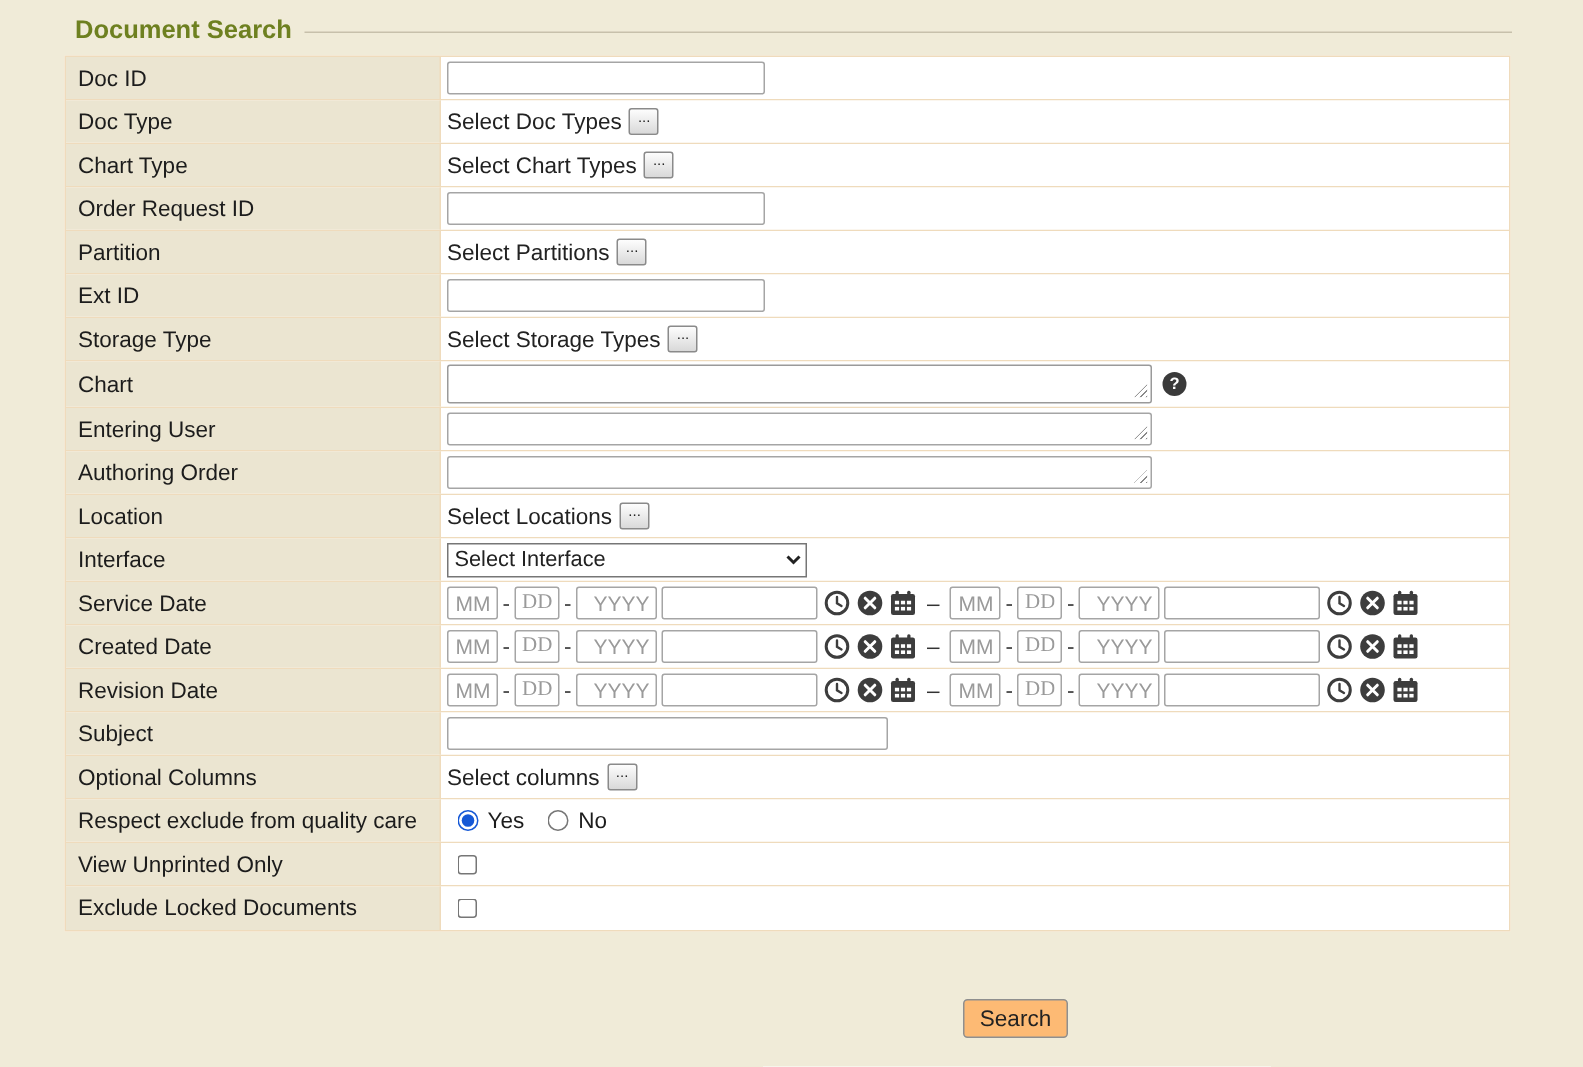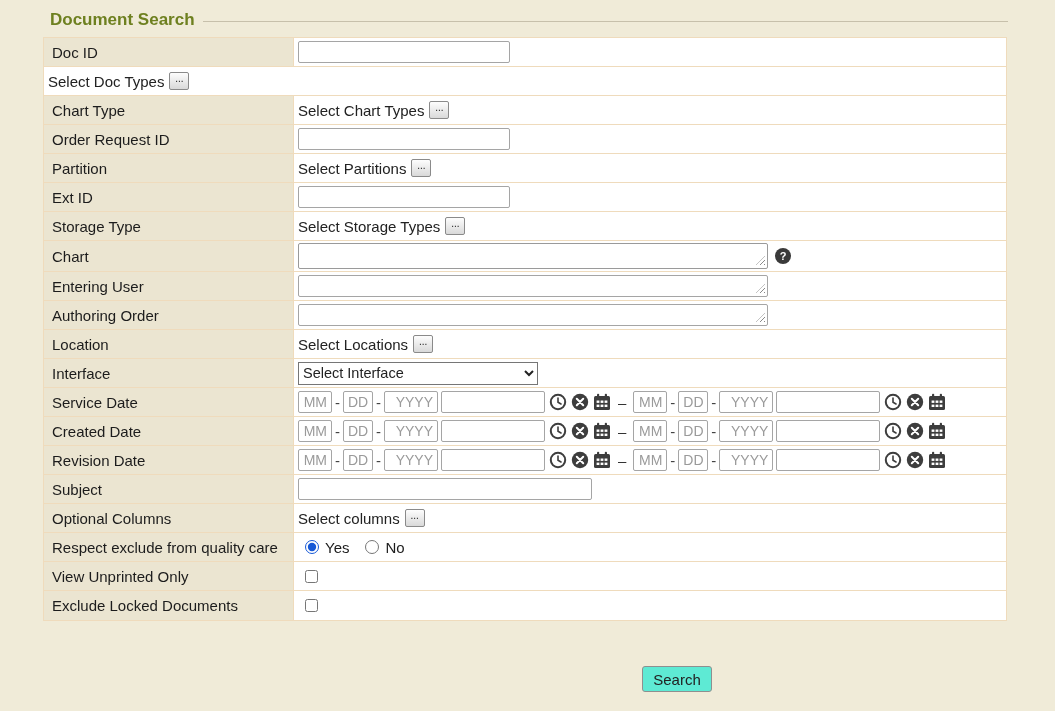--- a/index.html
+++ b/index.html
@@ -47,38 +47,38 @@
     position: absolute; right: 3px; bottom: 4px; width: 9px; height: 9px;
     clip-path: polygon(100% 0, 100% 100%, 0 100%);
     background: repeating-linear-gradient(-45deg, #8a8a8a 0 1px, transparent 1px 3px);
     pointer-events: none;
   }
   select {
     font-family: inherit; font-size: 14.5px; width: 240px; height: 23px;
     border: 1px solid #767676; background: #fff; color: #222;
   }
   .date { width: 34px; text-align: right; }
-  .date.dd { width: 30px; }
+  .date.dd { width: 30px; font-family: Liberation Serif, serif; }
   .date.yyyy { width: 54px; }
   .date.time { width: 104px; }
   .dsep { color: #444; }
   .range-sep { margin: 0 4px; color: #333; }
   .icon { display: inline-flex; width: 18px; height: 18px; align-items: center; justify-content: center; cursor: pointer; margin-left: 1px; }
   .help {
     width: 16px; height: 16px; border-radius: 50%; background: #3a3a3a; color: #fff;
     font-size: 11px; font-weight: bold; display: inline-flex; align-items: center;
     justify-content: center; margin-left: 4px; cursor: pointer; flex: 0 0 16px;
   }
   input[type=checkbox] { width: 13px; height: 13px; margin: 0 0 0 7px; }
   input[type=radio] { width: 14px; height: 14px; accent-color: #1558d6; margin: 0 3px 0 7px; }
   .radio-label { margin-right: 6px; }
   .search-btn {
     position: absolute; left: 642px; top: 666px; width: 70px; height: 26px;
     font-family: inherit; font-size: 15px; color: #222;
-    background: #5eead4; border: 1px solid #8f8f8f; border-radius: 3px; cursor: pointer;
+    background: #fdba74; border: 1px solid #8f8f8f; border-radius: 3px; cursor: pointer;
   }
 </style>
 </head>
 <body>
 
 <svg width="0" height="0" style="position:absolute" aria-hidden="true">
   <defs>
     <symbol id="i-clock" viewBox="0 0 18 18">
       <circle cx="9" cy="9" r="7.2" fill="none" stroke="#3d3d3d" stroke-width="2"></circle>
       <path d="M9 5v4.2l3 1.8" fill="none" stroke="#3d3d3d" stroke-width="1.6" stroke-linecap="round"></path>
@@ -112,20 +112,21 @@
   <div class="form-table">
 
     <div class="row">
       <div class="label-cell">Doc ID</div>
       <div class="input-cell">
         <input type="text" class="thick w212" style="">
       </div>
     </div>
 
     <div class="row">
+      <div class="label-cell">Doc Type</div>
       <div class="input-cell">
         <span class="picker-text">Select Doc Types</span>
         <button class="dots-btn">...</button>
       </div>
     </div>
 
     <div class="row">
       <div class="label-cell">Chart Type</div>
       <div class="input-cell">
         <span class="picker-text">Select Chart Types</span>

